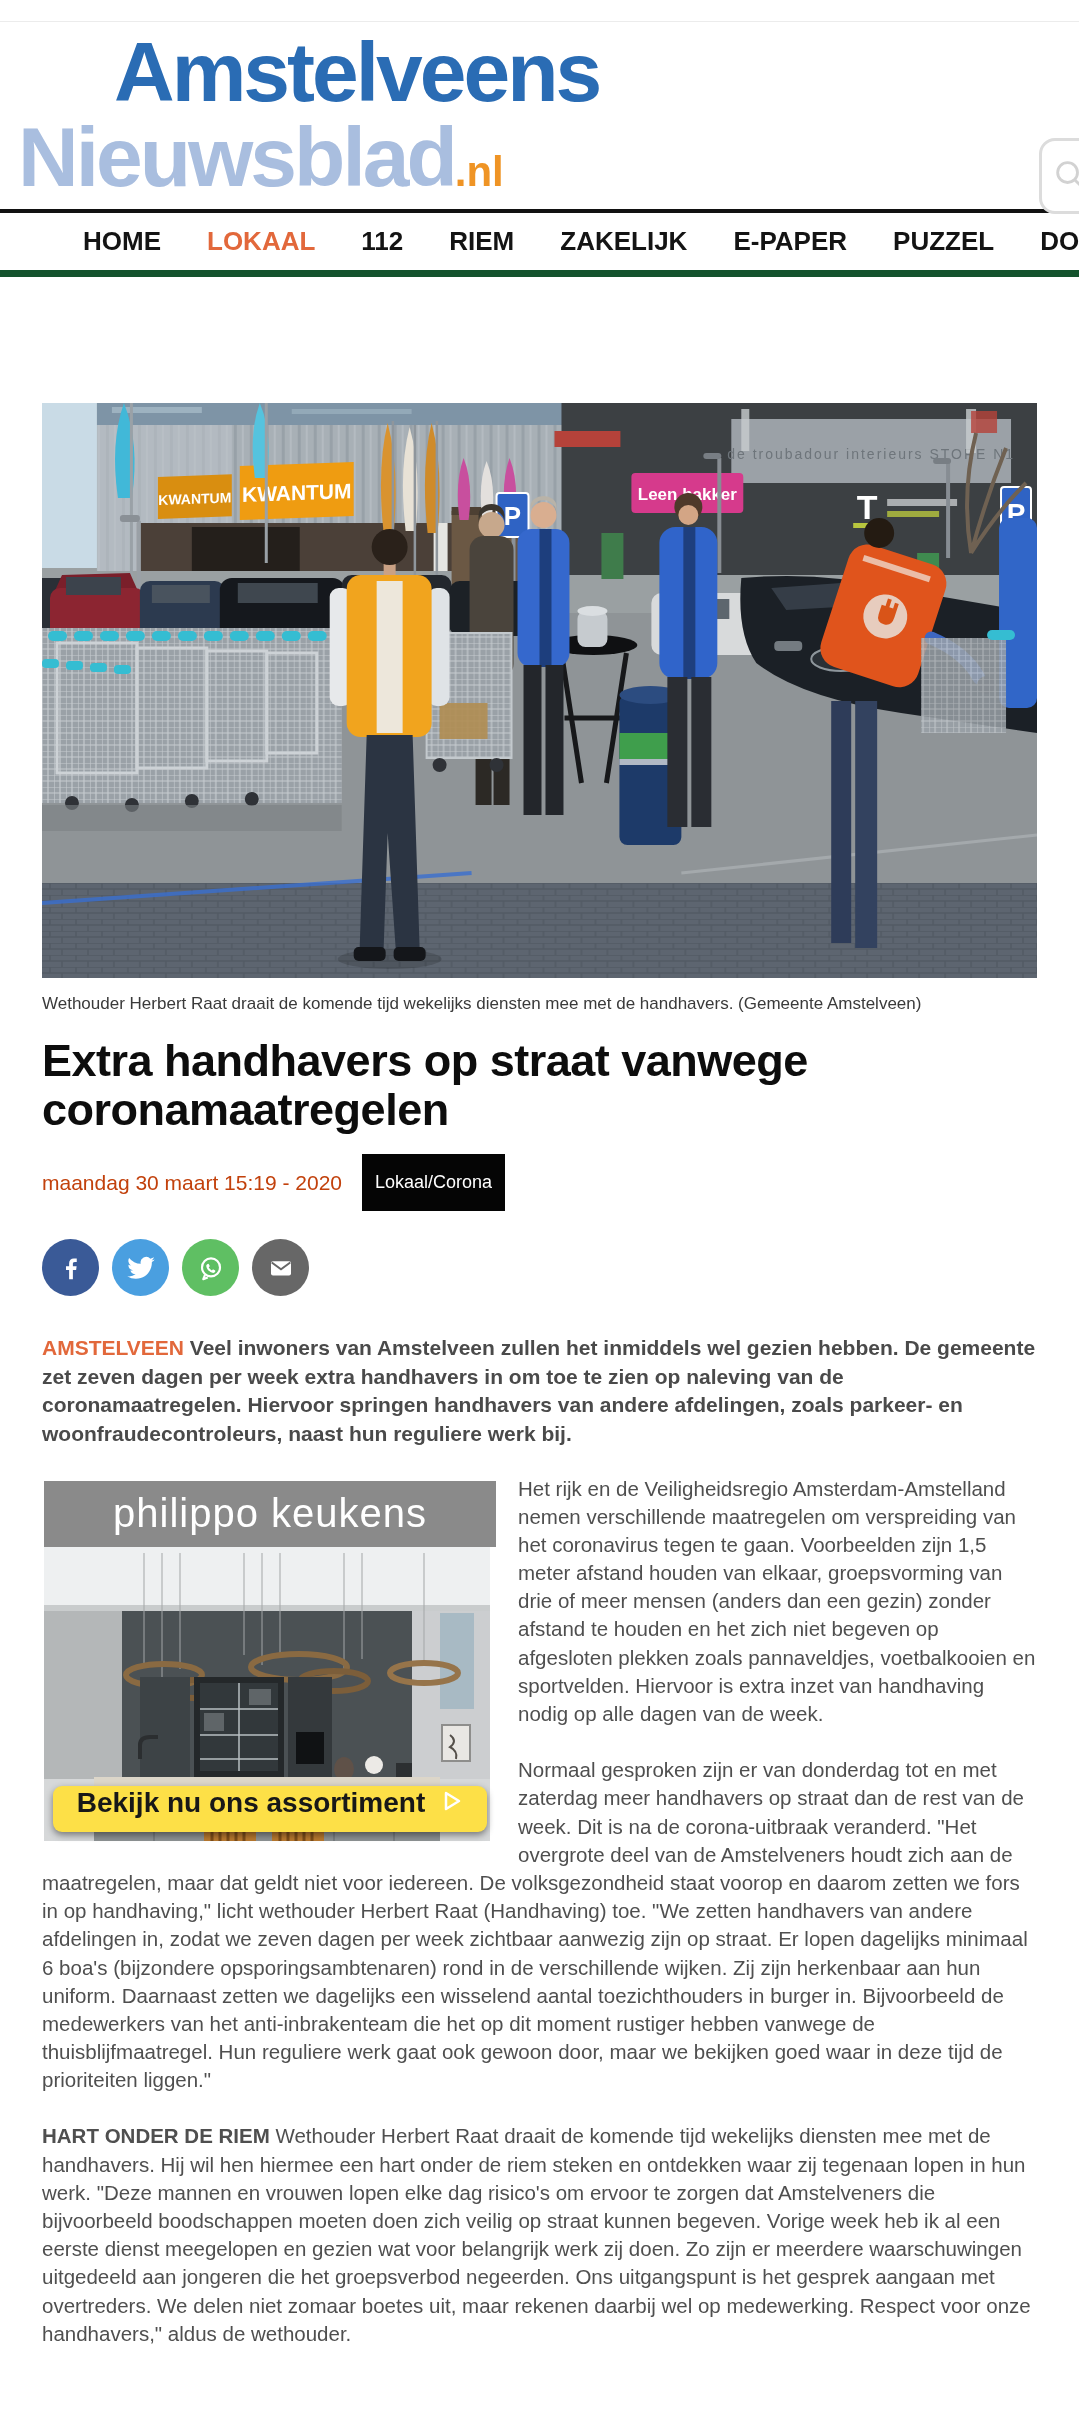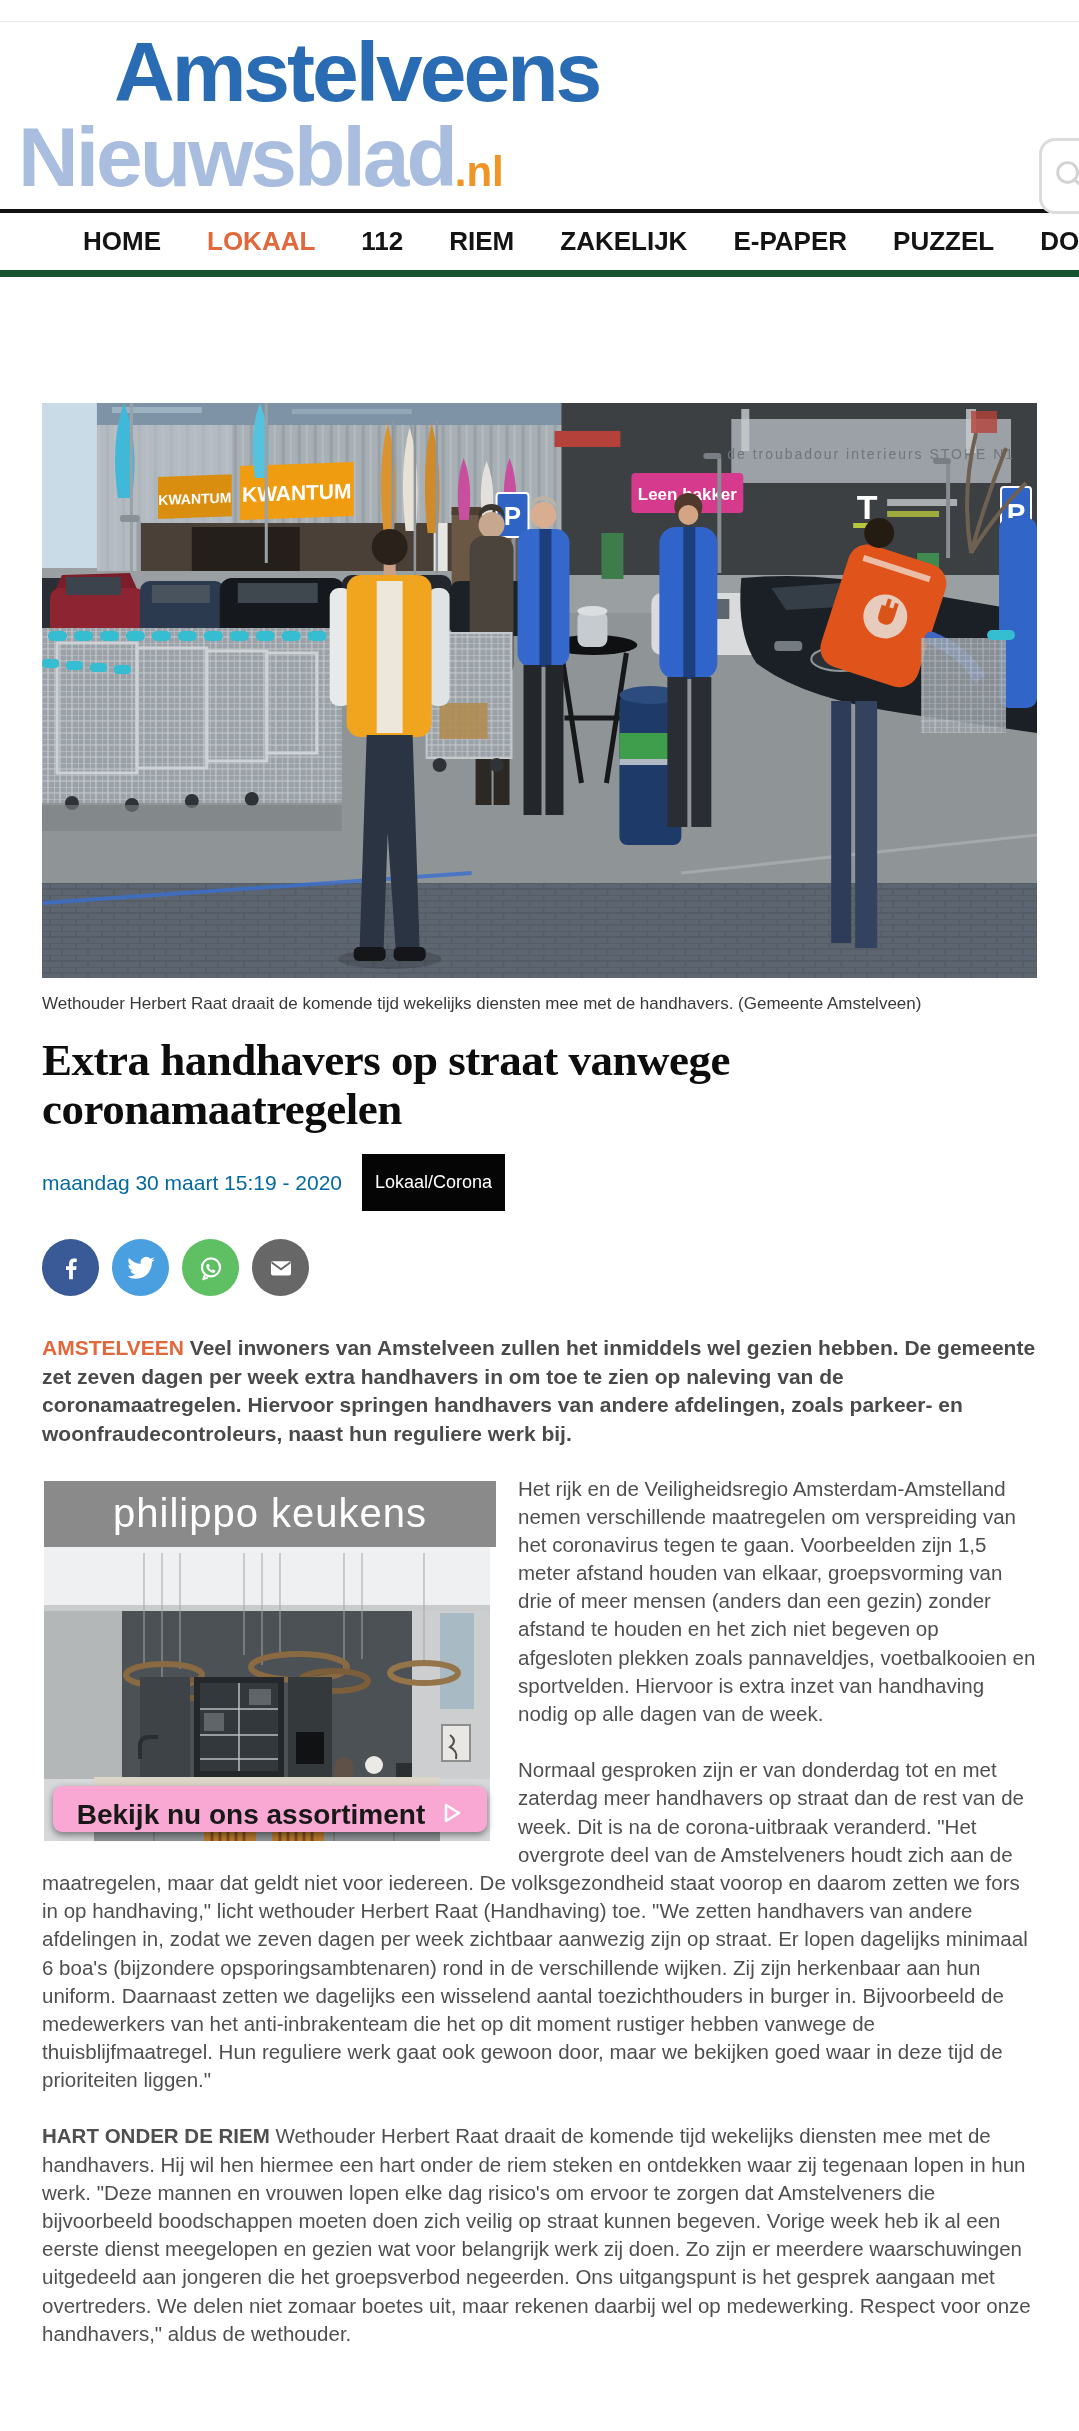--- a/index.html
+++ b/index.html
@@ -23,39 +23,39 @@
     border-top: 4px solid #121212; border-bottom: 7px solid #14532d;
     display: flex; align-items: center; gap: 46px; height: 68px;
     padding-left: 83px; font-size: 26px; font-weight: bold; color: #141414;
   }
   nav.mainnav a { text-decoration: none; color: inherit; cursor: pointer; white-space: nowrap; }
   nav.mainnav a.active { color: #e2683b; }
   main { padding: 0 42px; }
   figure.hero { margin: 126px 0 0 0; }
   figure.hero svg { display: block; width: 100%; height: 575px; }
   figcaption.caption { margin-top: 16px; font-size: 17px; color: #3a3a3a; }
-  h1.title { margin: 22px 0 0 0; font-size: 45px; line-height: 1.09; letter-spacing: -0.5px; color: #0d0d0d; font-weight: bold; font-family: Liberation Serif, serif; }
+  h1.title { margin: 22px 0 0 0; font-size: 45px; line-height: 1.09; letter-spacing: -0.5px; color: #0d0d0d; font-weight: bold; }
   .meta { margin-top: 20px; display: flex; align-items: center; gap: 20px; }
-  .date { font-size: 21px; color: #0369a1; }
+  .date { font-size: 21px; color: #c2410c; }
   .badge { background: #050505; color: #ffffff; font-size: 18px; padding: 18px 13px; cursor: pointer; }
   .share { margin-top: 28px; display: flex; gap: 13px; }
   .share-btn { width: 57px; height: 57px; border-radius: 50%; border: none; display: flex; align-items: center; justify-content: center; cursor: pointer; padding: 0; }
   .share-btn svg { display: block; }
   .intro { margin-top: 38px; font-size: 21px; font-weight: bold; color: #4a4a4a; line-height: 1.36; }
   .intro .loc { color: #e2683b; }
   .body-text { margin-top: 26px; font-size: 20.5px; line-height: 1.375; color: #4f4f4f; }
   .body-text p { margin: 0 0 28px 0; }
   .body-text .lead { font-weight: bold; }
   .ad { float: left; width: 452px; margin: 6px 22px 6px 2px; position: relative; cursor: pointer; }
   .ad-head { height: 66px; background: #8a8a8a; color: #fff; display: flex; align-items: center; justify-content: center; font-size: 40px; letter-spacing: 1px; font-weight: normal; }
   .ad-img { display: block; width: 446px; height: 294px; }
   .ad-cta {
     position: absolute; left: 9px; right: 9px; bottom: 9px; height: 46px;
-    background: #f9a8d4; border: none; border-radius: 9px;
-    display: flex; align-items: flex-end; justify-content: center; gap: 16px;
+    background: #fde047; border: none; border-radius: 9px;
+    display: flex; align-items: flex-start; justify-content: center; gap: 16px;
     font-family: "Liberation Sans", sans-serif; font-size: 28px; font-weight: bold; color: #181818;
     box-shadow: 0 3px 7px rgba(0,0,0,0.45); cursor: pointer;
   }
 </style>
 </head>
 <body>
 
 <div class="topbar"></div>
 
 <header class="masthead">

